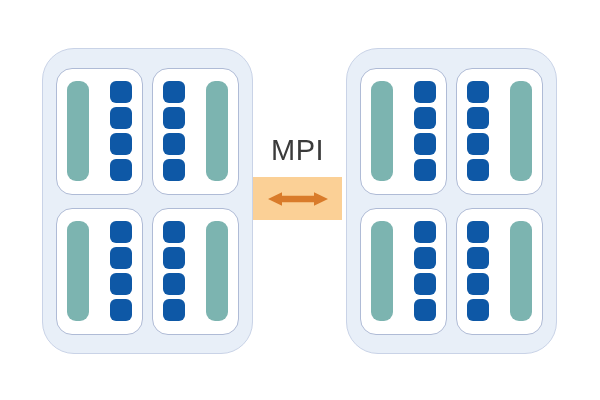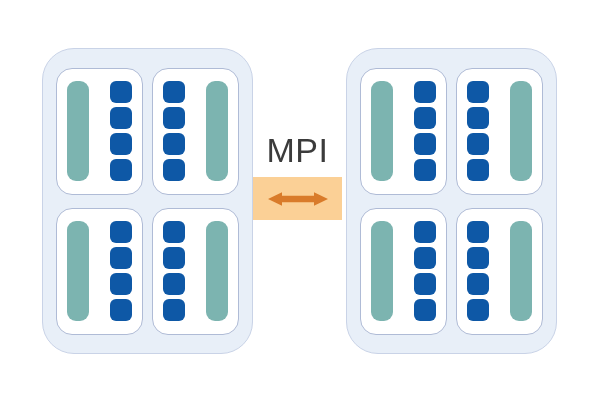--- a/index.html
+++ b/index.html
@@ -62,21 +62,21 @@
     border-radius: 6px;
     background: var(--core-blue, #0E58A6);
   }
 
   .mpi-label {
     position: absolute;
     left: 253px;
     top: 135px;
     width: 89px;
     text-align: center;
-    font-size: 34px;
+    font-size: 29px;
     line-height: 31px;
     font-weight: 400;
     letter-spacing: 0.5px;
     color: var(--mpi-text, #3B3B3B);
   }
   .mpi-box {
     position: absolute;
     left: 253px;
     top: 177px;
     width: 89px;

